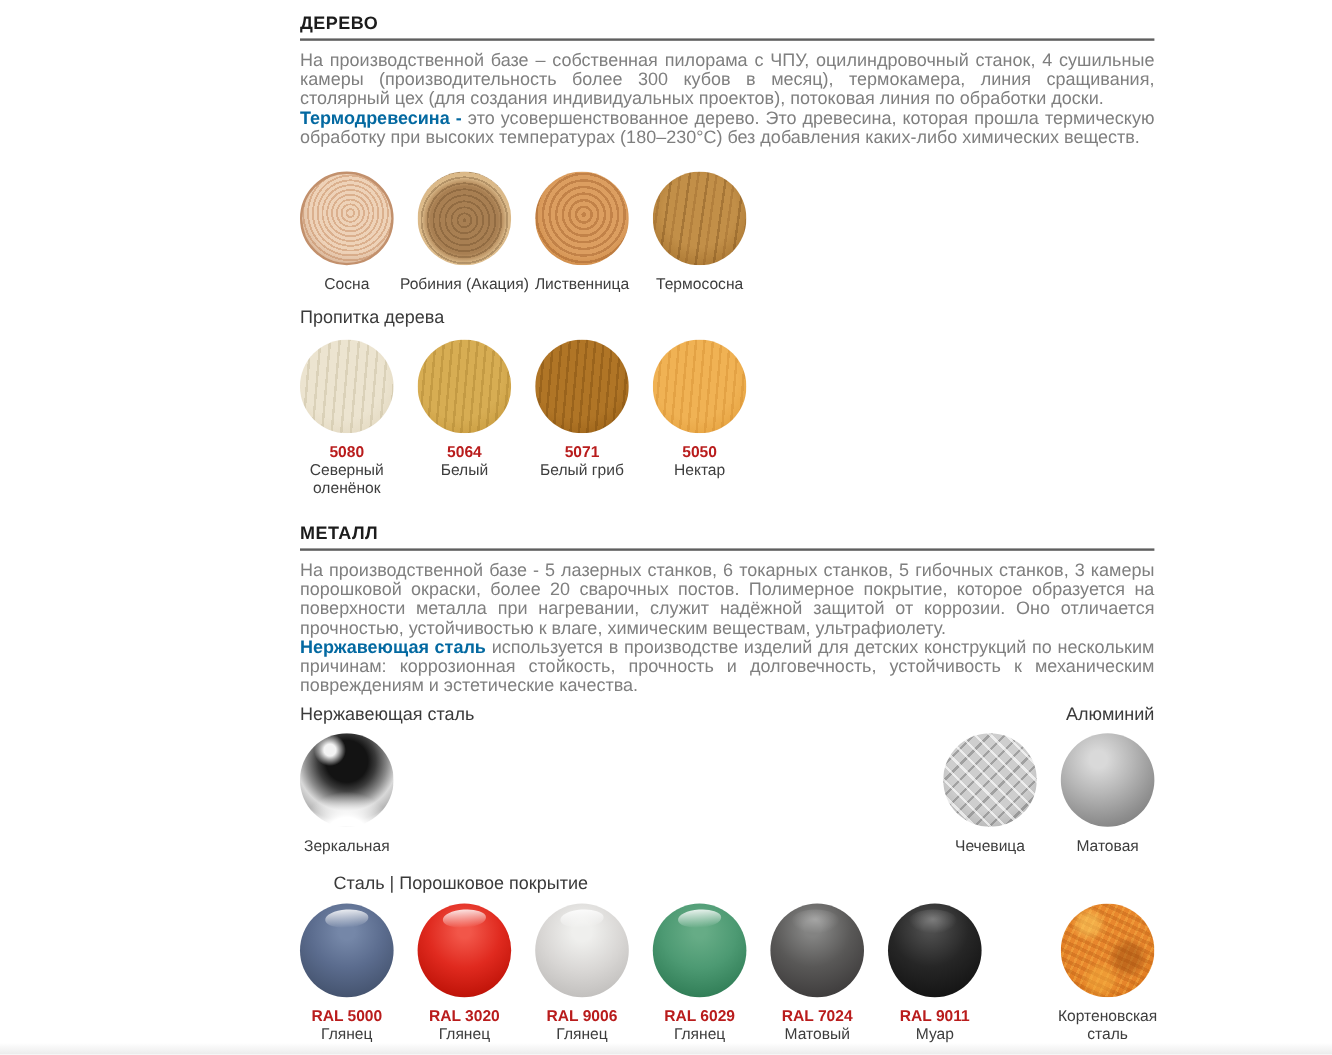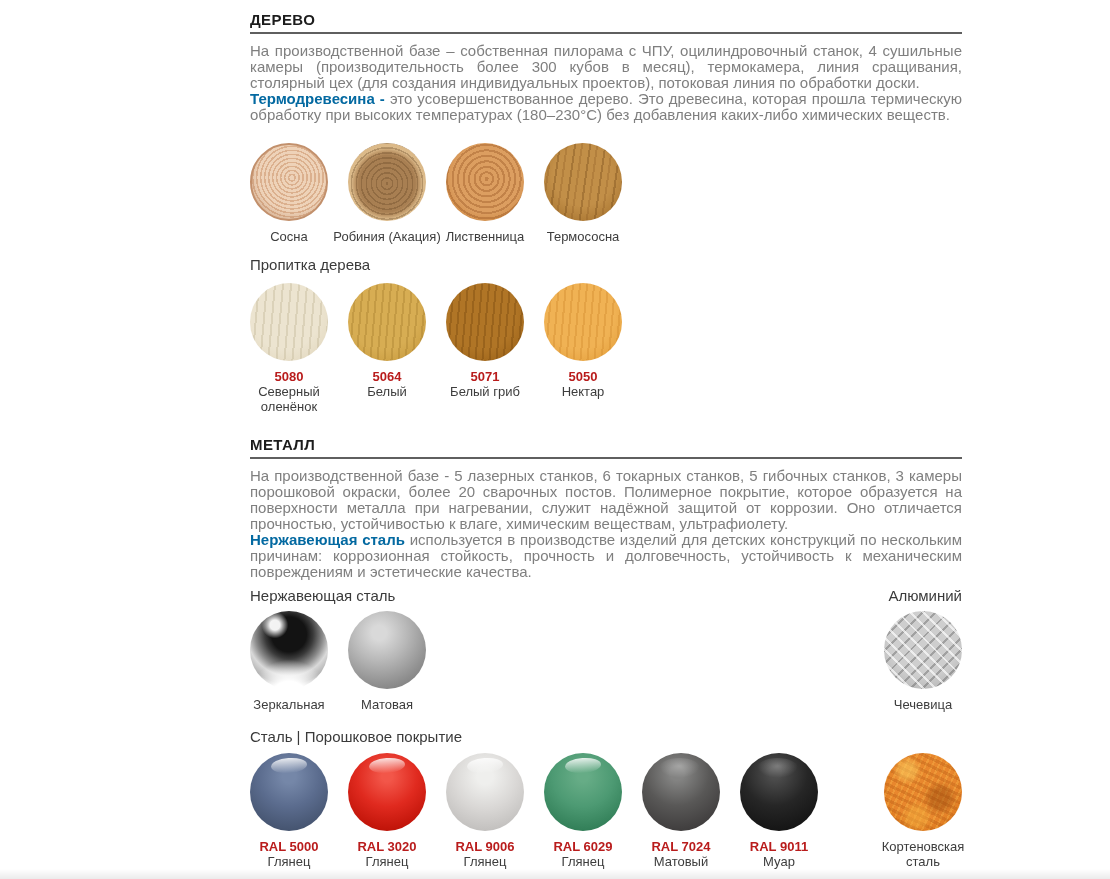--- a/index.html
+++ b/index.html
@@ -96,21 +96,21 @@
       radial-gradient(circle at 50% 45%, #e8872d 0 55%, #d87418 85%, #c3650f 100%); }
   .bottom-strip { position:absolute; left:0; bottom:0; width:100%; height:10px;
       background: linear-gradient(#ffffff, #ebebeb); }
 
   .mt-wood-row { margin-top:20px; }
   .mt-prop-title { margin-top:13px; }
   .mt-prop-row { margin-top:10px; }
   .mt-metal { margin-top:23px; }
   .mt-heads { margin-top:8px; }
   .mt-metal-row { margin-top:7px; }
-  .mt-steel-title { margin-top:17px; }
+  .mt-steel-title { margin-top:17px;margin-left:28px; }
   .mt-ral-row { margin-top:8px; }
 </style>
 </head>
 <body>
 
 <div class="page">
   <div class="content">
 
     <div class="section-title">ДЕРЕВО</div>
     <div class="rule"></div>
@@ -183,28 +183,28 @@
     <div class="heads-row mt-heads">
       <div class="sub-title">Нержавеющая сталь</div>
       <div class="sub-title">Алюминий</div>
     </div>
 
     <div class="metal-row mt-metal-row">
       <div class="swatch">
         <div class="circle s-mirror"></div>
         <div class="swatch-label nowrap">Зеркальная</div>
       </div>
-      <div class="swatch">
-        <div class="circle s-matte"></div>
-        <div class="swatch-label nowrap">Матовая</div>
-      </div>
       <div class="swatch push-right">
         <div class="circle c-checker"></div>
         <div class="swatch-label nowrap">Чечевица</div>
       </div>
+      <div class="swatch">
+        <div class="circle s-matte"></div>
+        <div class="swatch-label nowrap">Матовая</div>
+      </div>
     </div>
 
     <div class="sub-title mt-steel-title">Сталь | Порошковое покрытие</div>
 
     <div class="metal-row mt-ral-row">
       <div class="swatch">
         <div class="circle b-5000 gloss"></div>
         <div class="swatch-label">
             <span class="code nowrap">RAL 5000</span>
             <span class="name">Глянец</span>

